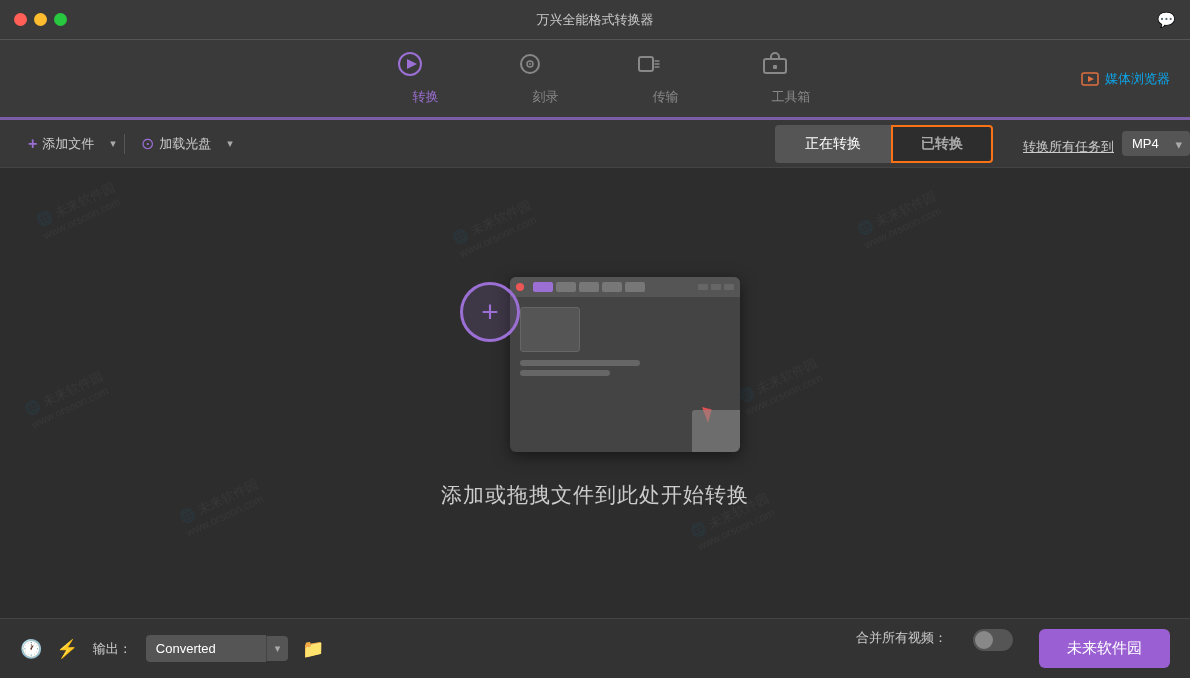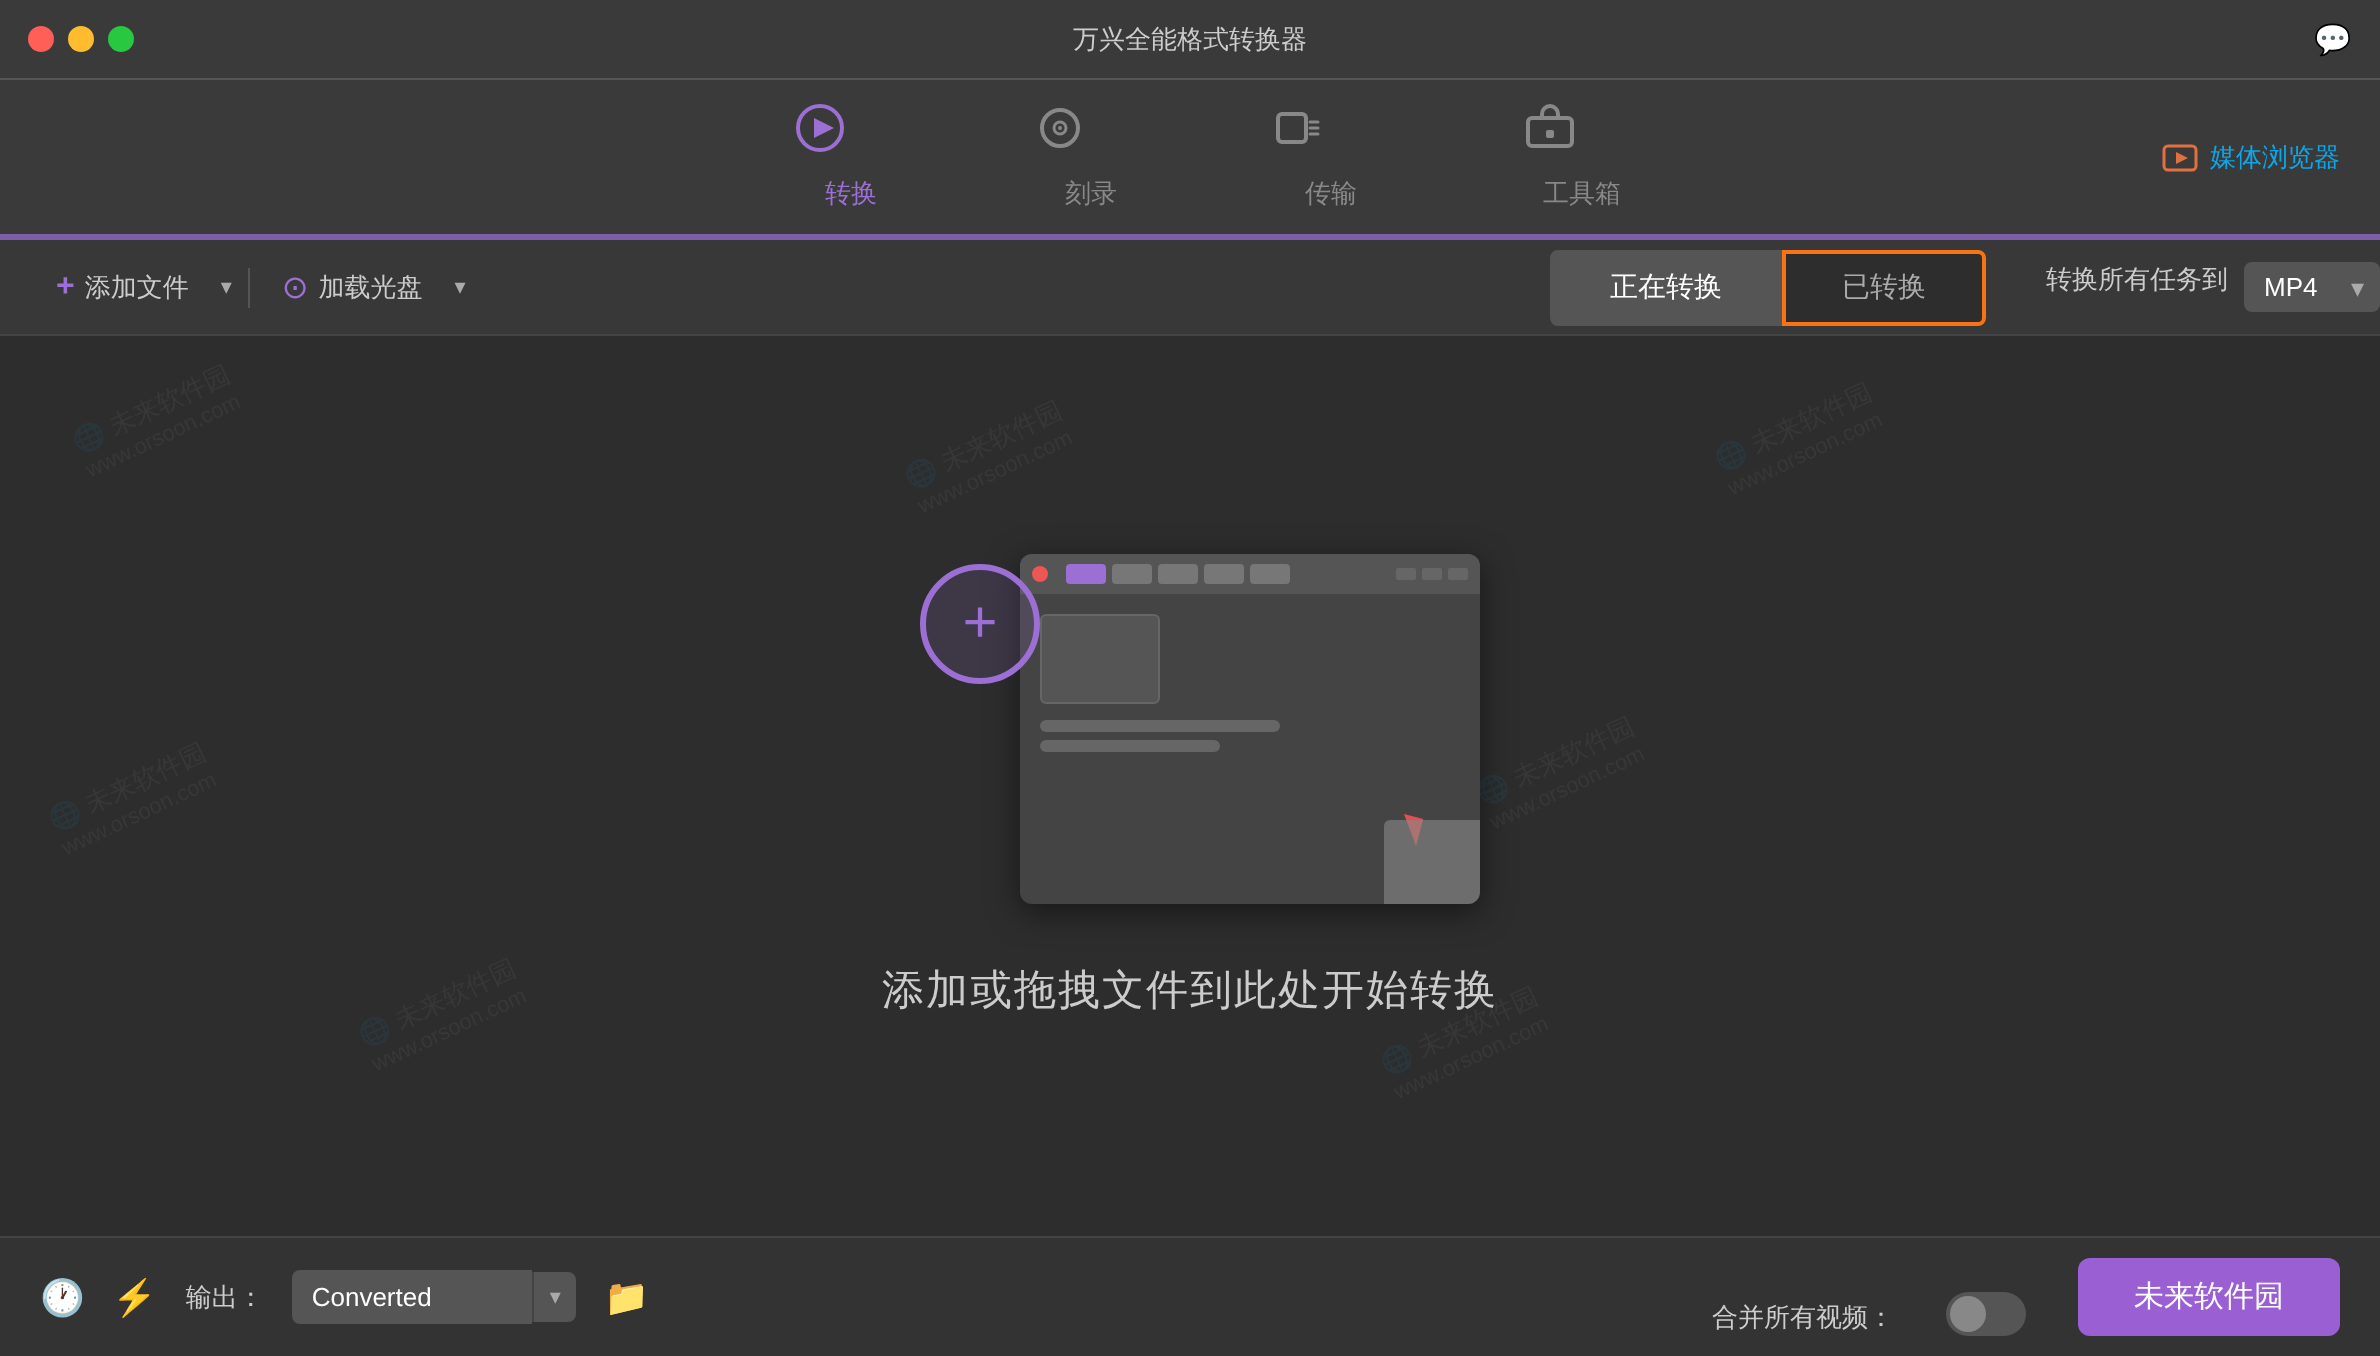--- a/index.html
+++ b/index.html
@@ -153,30 +153,32 @@
     .tab-btn.active {
       background: #555;
       color: #fff;
       border-color: #555;
     }
     .tab-btn:first-child {
       border-radius: 4px 0 0 4px;
     }
     .tab-btn:last-child {
       border-radius: 0 4px 4px 0;
+      font-weight: bold;
     }
 
     
     .convert-target {
       display: flex;
-      align-items: flex-start;
+      align-items: flex-end;
       gap: 8px;
       margin-left: 30px;
       font-size: 13px;
       color: #ccc;
+      text-decoration: underline;
     }
     .format-select {
       background: #555;
       color: #fff;
       border: none;
       padding: 5px 28px 5px 10px;
       border-radius: 4px;
       font-size: 13px;
       cursor: pointer;
       appearance: none;
@@ -408,21 +410,21 @@
       border-left: 1px solid #444;
     }
     .folder-icon {
       font-size: 18px;
       color: #e07040;
       cursor: pointer;
     }
     .merge-section {
       margin-left: auto;
       display: flex;
-      align-items: flex-end;
+      align-items: flex-start;
       gap: 26px;
       font-size: 13px;
       color: #ccc;
     }
     .toggle-switch {
       width: 40px;
       height: 22px;
       background: #555;
       border-radius: 11px;
       position: relative;

